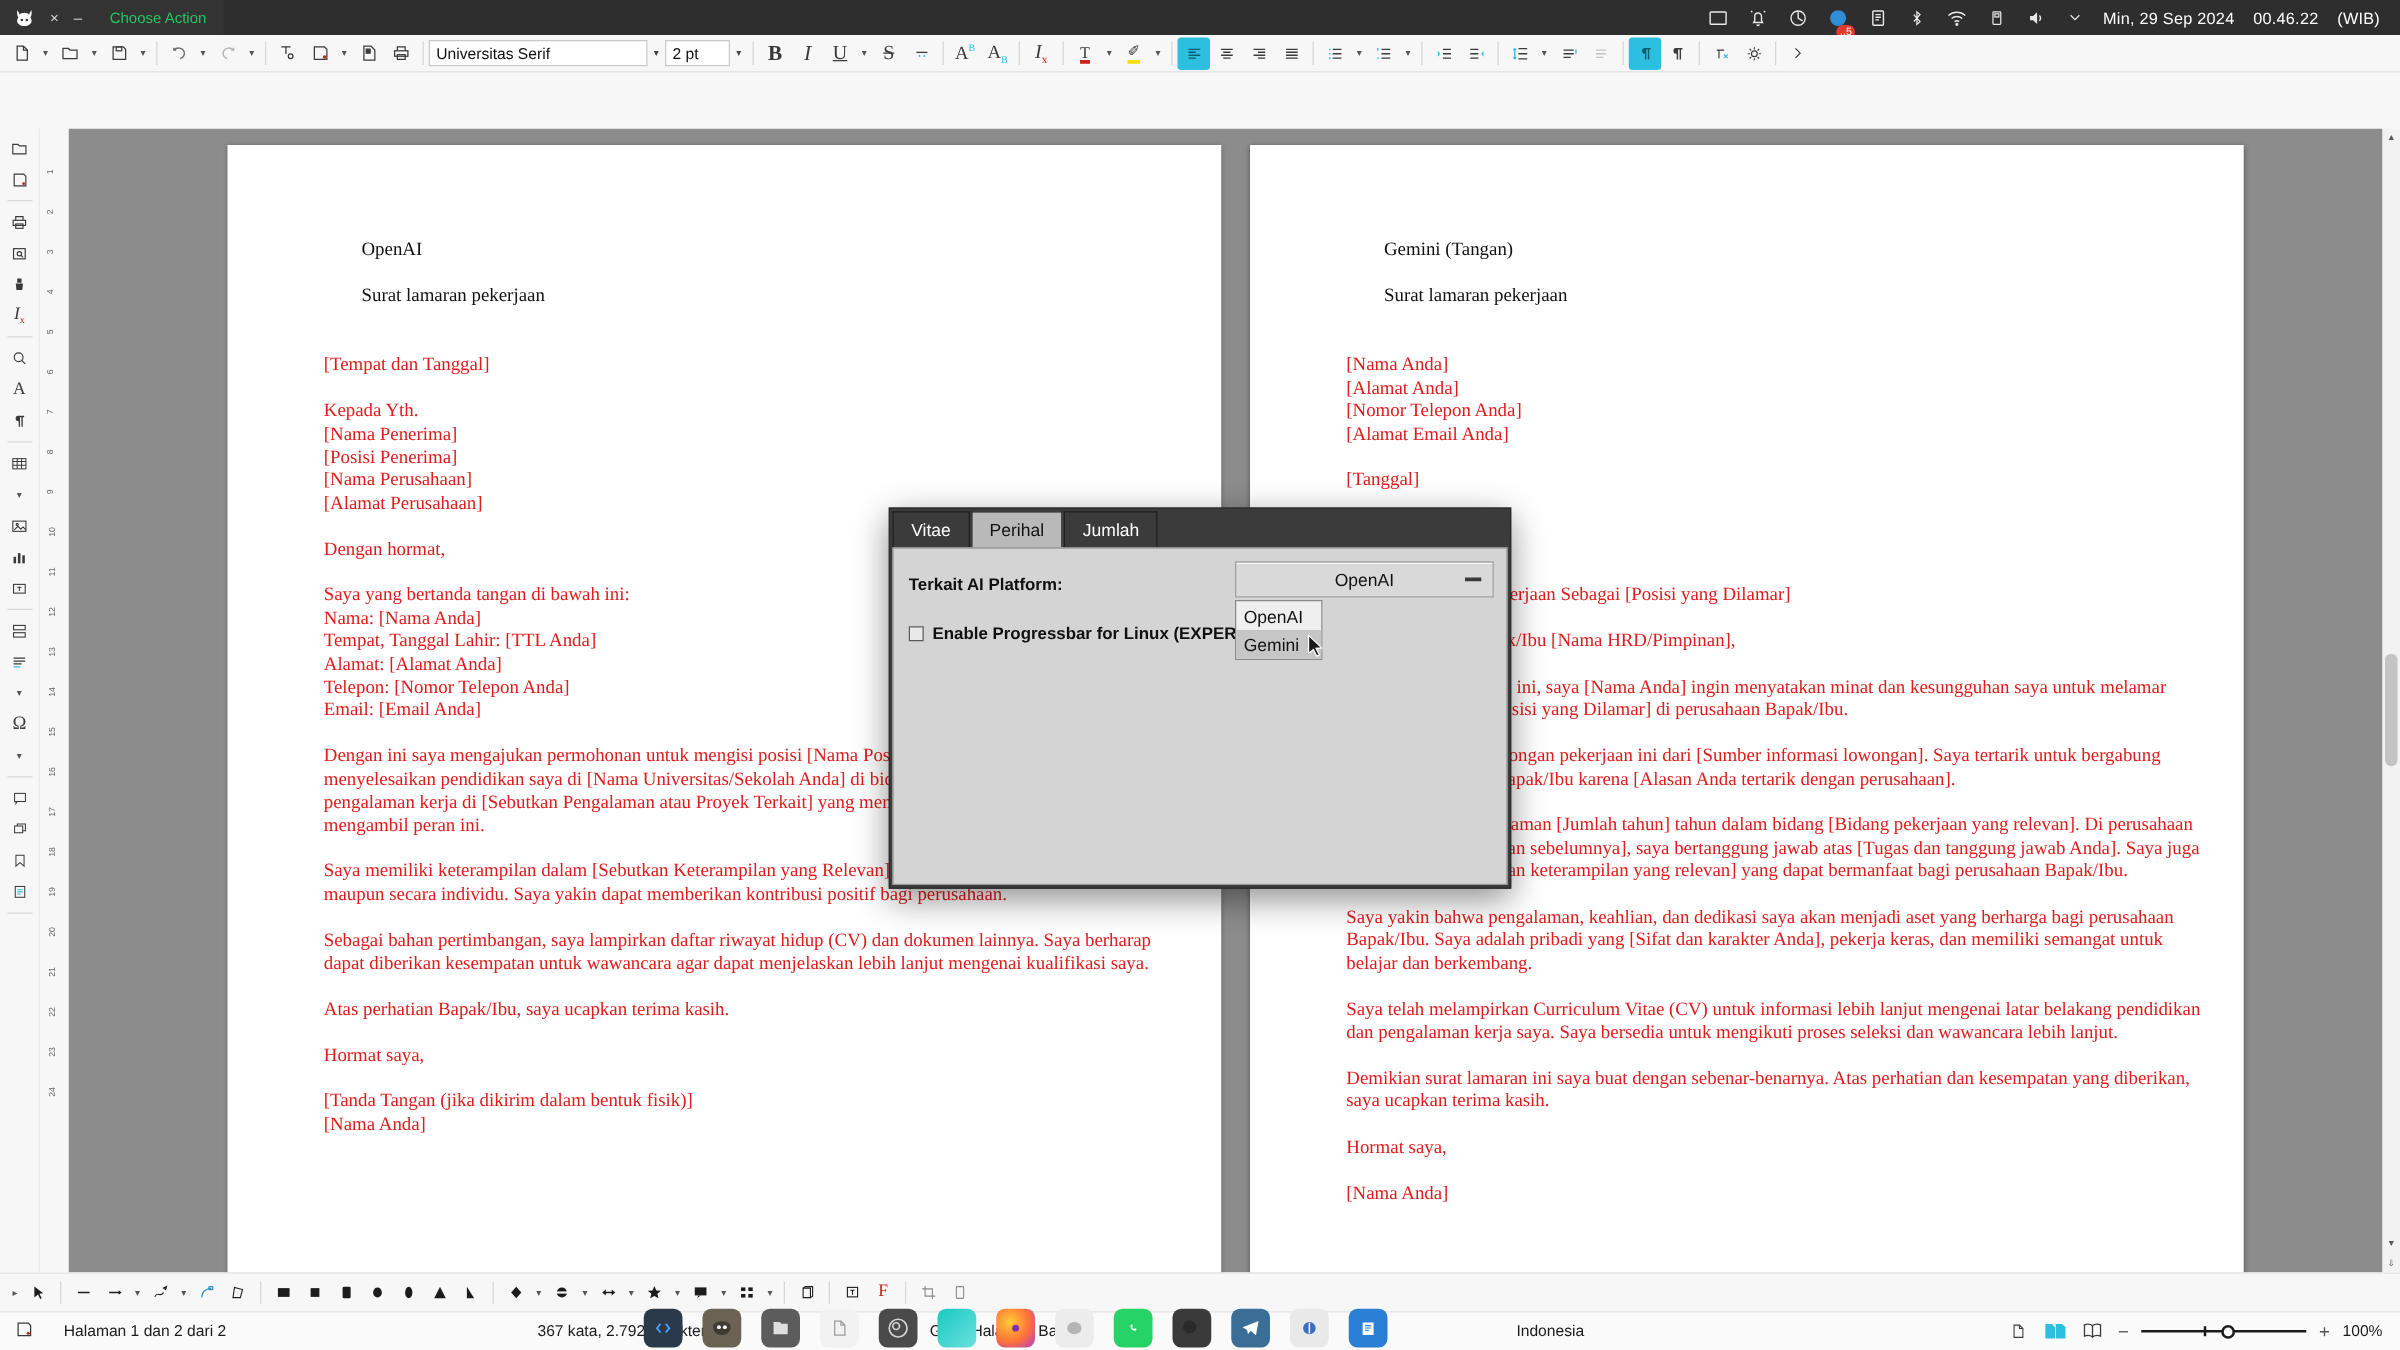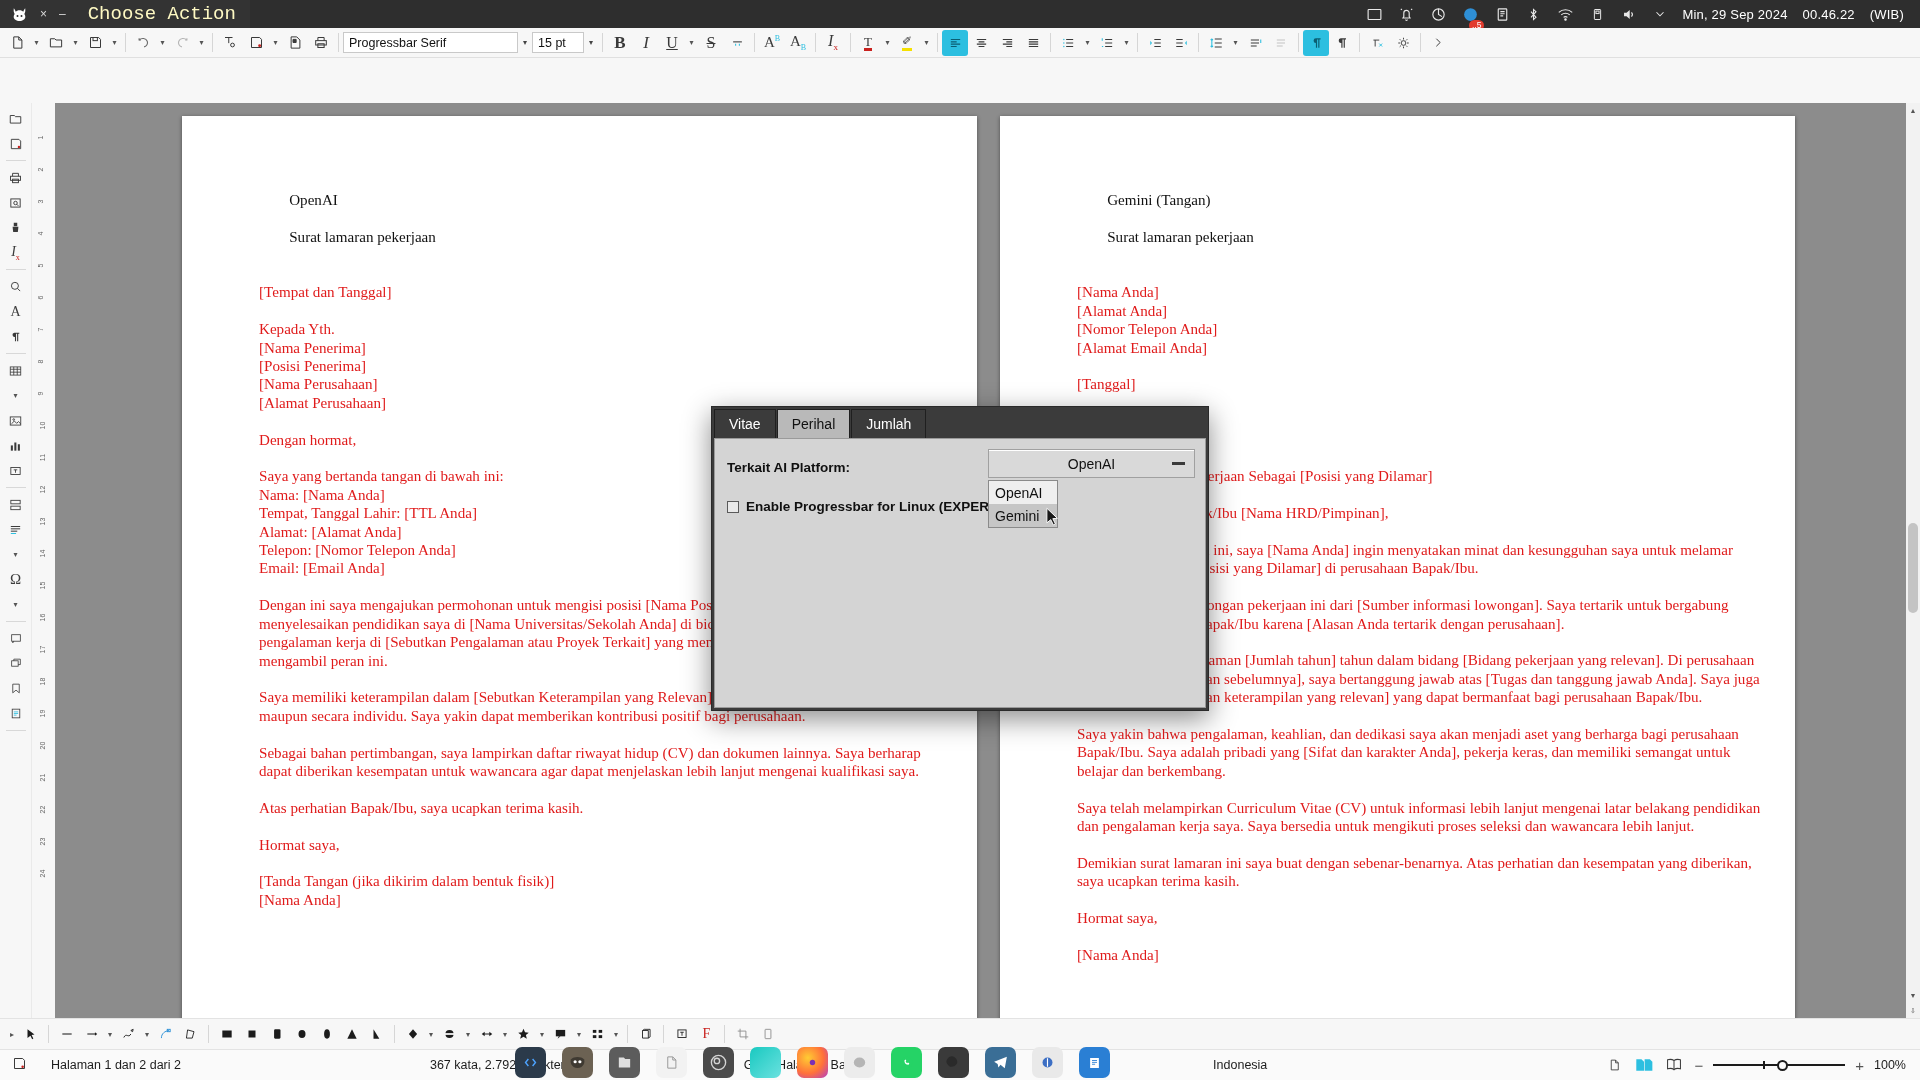--- a/index.html
+++ b/index.html
@@ -12,21 +12,21 @@
 
   
   #top-panel{
     position:absolute; left:0; top:0; width:1920px; height:28px;
     background:#2e2e2e; color:#f0f0f0; font-size:13px;
     display:flex; align-items:center;
   }
   #win-menu{ display:flex; align-items:center; height:28px; background:#333333; padding:0 14px 0 10px; gap:12px;}
   #win-menu .logo{ width:18px;height:18px; display:flex;align-items:center;justify-content:center;}
   #win-menu .mbtn{font-size:12px;color:#d8d8d8;cursor:default;}
-  #win-menu .mtitle{font-size:19px;color:#fef9c3;margin-left:10px;font-family:Liberation Mono, monospace;}
+  #win-menu .mtitle{font-size:12px;color:#22c55e;margin-left:10px;}
   #tray{margin-left:auto; display:flex; align-items:center; gap:15px; padding-right:16px;}
   #tray .ti{display:flex;align-items:center;justify-content:center;height:28px;}
   .badge{position:relative;}
   .badge .dot{
     position:absolute;right:-5px;bottom:-3px;background:#e23b2e;color:#fff;font-size:8.5px;
     border-radius:8px;padding:0 3px;line-height:11px;min-width:15px;text-align:center;
   }
   #tray .clock{font-size:13px;letter-spacing:.2px;color:#ffffff;}
 
   
@@ -289,23 +289,23 @@
         </svg>
       </div>
     <div class="tb">
       <svg width="16" height="15" viewBox="0 0 24 24" fill="none" stroke="#3a3a3a" stroke-width="1.6">
           <path d="M7 9V4h10v5"></path>
           <rect x="3.5" y="9" width="17" height="7"></rect>
           <rect x="7" y="14" width="10" height="6"></rect>
         </svg>
       </div>
     <div class="tbsep"></div>
-    <div class="fontbox">Progressbar Serif</div>
+    <div class="fontbox">Universitas Serif</div>
     <div class="combo-arrow">▾</div>
-    <div class="sizebox">15 pt</div>
+    <div class="sizebox">2 pt</div>
     <div class="combo-arrow">▾</div>
     <div class="tbsep"></div>
     <div class="tb bold-b">B</div>
     <div class="tb ital-i">I</div>
     <div class="tb und-u">U</div>
     <div class="tb sm">▾</div>
     <div class="tb strk-s">S</div>
     <div class="tb">
       <svg width="15" height="15" viewBox="0 0 24 24" fill="none" stroke="#3a3a3a" stroke-width="1.7">
           <path d="M5 11h14"></path>

